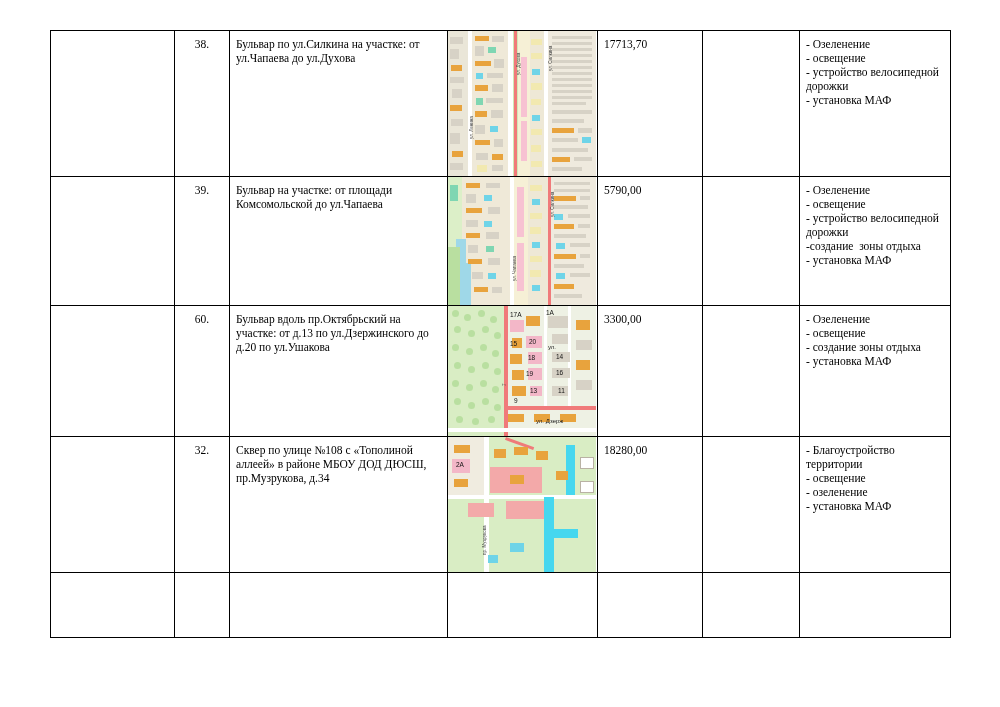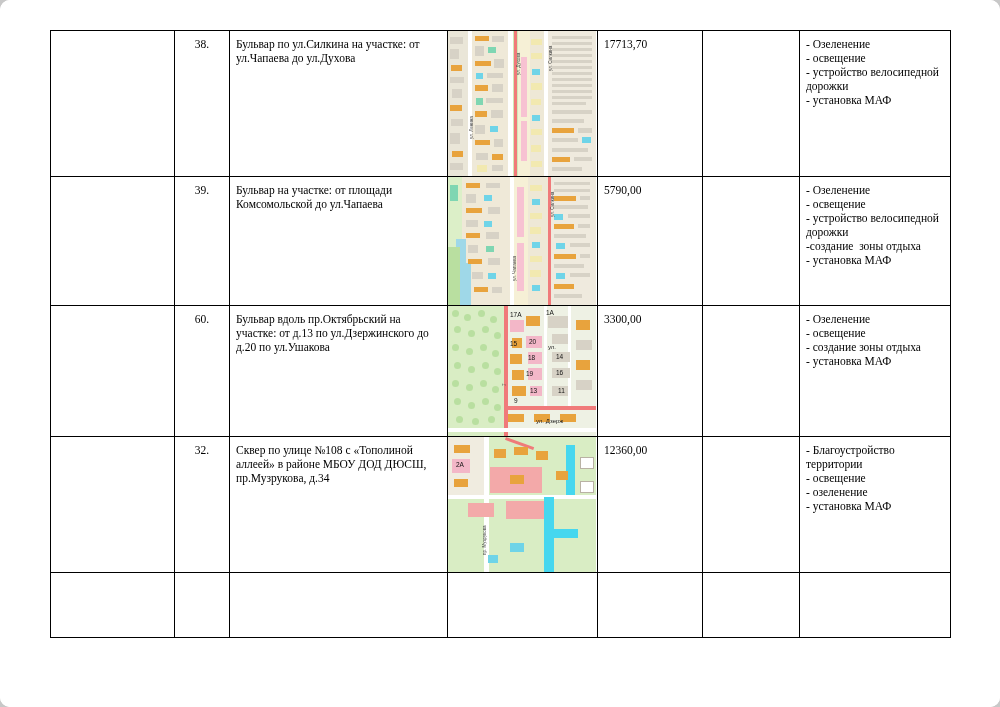--- a/index.html
+++ b/index.html
@@ -8,21 +8,20 @@
     background: #c8c8c8;
   }
   .page {
     position: relative;
     width: 1000px;
     height: 707px;
     background: #ffffff;
     margin: 0 auto;
     overflow: hidden;
     font-family: "Liberation Serif", serif;
-    border-radius: 10px;
   }
   .sheet {
     position: absolute;
     left: 0; top: 0;
     width: 1000px;
     height: 707px;
     background: #ffffff;
   }
   table.doc-table {
     position: absolute;
@@ -456,21 +455,21 @@
               <div class="mp bld-c" style="left:62px;top:106px;width:14px;height:9px;"></div>
               <div class="mp bld-c" style="left:40px;top:118px;width:10px;height:8px;"></div>
               <div class="mp bld-w" style="left:132px;top:20px;width:12px;height:10px;"></div>
               <div class="mp bld-w" style="left:132px;top:44px;width:12px;height:10px;"></div>
 
               <div class="lbl-num" style="left:8px;top:24px;">2А</div>
               <div class="lbl rot" style="left:34px;top:118px;">пр. Музрукова</div>
             </div>
           </td>
           <td>
-            <div class="cell-pad">12360,00</div>
+            <div class="cell-pad">18280,00</div>
           </td>
           <td></td>
           <td>
             <div class="cell-pad works-line">- Благоустройство территории
 - освещение
 - озеленение
 - установка МАФ</div>
           </td>
         </tr>
 

